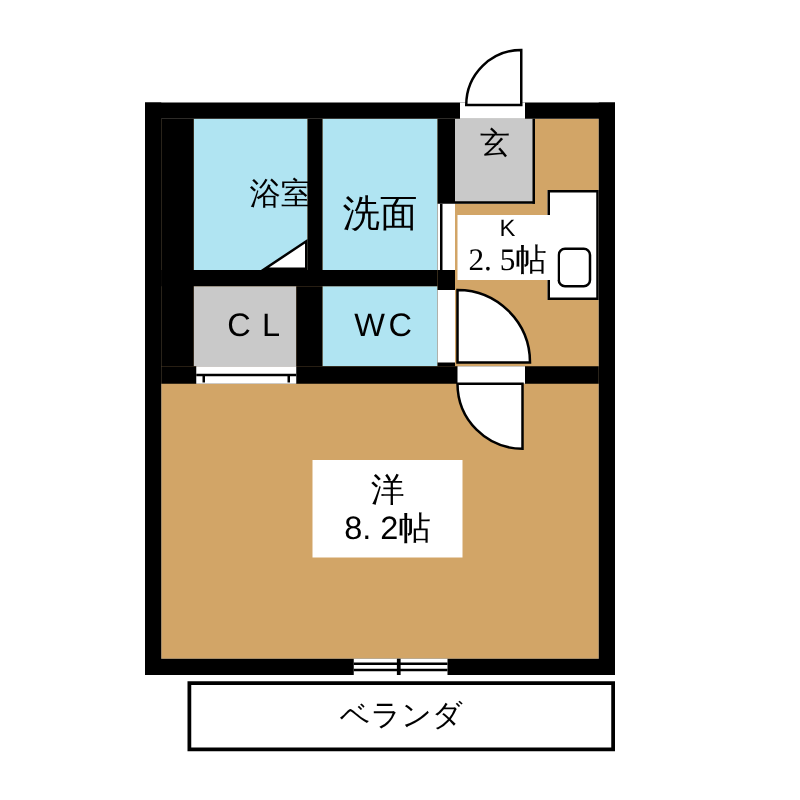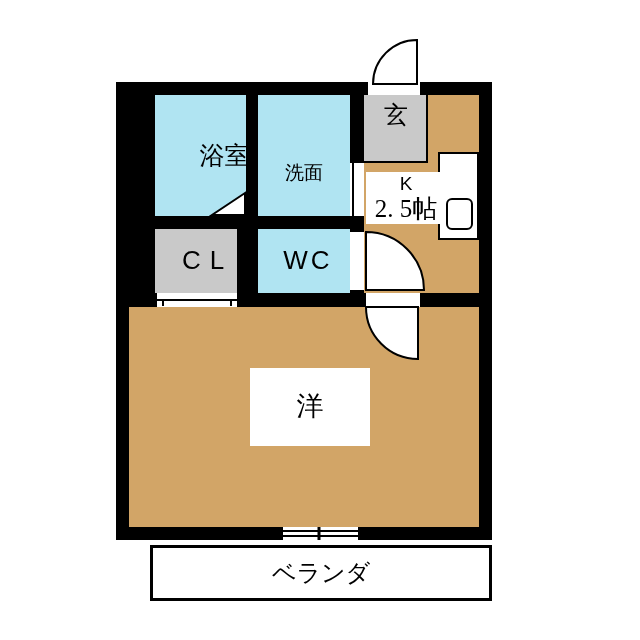--- a/index.html
+++ b/index.html
@@ -43,30 +43,31 @@
   <div class="abs open" style="left:350px;top:163px;width:14px;height:53px;"></div>
   <div class="abs open" style="left:350px;top:232px;width:14px;height:58px;"></div>
   <div class="abs open" style="left:157px;top:293px;width:80px;height:14px;"></div>
   <div class="abs open" style="left:366px;top:293px;width:54px;height:14px;"></div>
   <div class="abs open" style="left:283px;top:527px;width:75px;height:13px;"></div>
 
   <div class="abs bordered" style="left:438px;top:152px;width:41px;height:88px;"></div>
   <div class="abs bordered" style="left:446px;top:198px;width:27px;height:32px;border-radius:6px;"></div>
 
   <div class="abs label" style="left:155px;top:95px;width:91px;height:121px;font-size:25px;margin-left:24px;">浴室</div>
-  <div class="abs label" style="left:258px;top:95px;width:92px;height:155px;font-size:19px;">洗面</div>
+  <div class="abs label" style="left:258px;top:95px;width:92px;height:155px;font-size:30px;">洗面</div>
   <div class="abs label" style="left:364px;top:99px;width:64px;height:32px;font-size:24px;">玄</div>
   <div class="abs labelbox" style="left:366px;top:172px;width:80px;height:52px;">
     <span style="font-size:19px;">K</span>
     <span style="font-size:25px;font-family:Liberation Serif, serif;">2. 5帖</span>
   </div>
   <div class="abs label" style="left:168px;top:229px;width:70px;height:64px;font-size:26px;letter-spacing:9px;text-indent:9px;">CL</div>
   <div class="abs label" style="left:258px;top:229px;width:100px;height:64px;font-size:26px;letter-spacing:3px;">WC</div>
   <div class="abs labelbox" style="left:250px;top:368px;width:120px;height:78px;">
     <span style="font-size:27px;">洋</span>
+    <span style="font-size:26px;">8. 2帖</span>
   </div>
 
   <svg width="640" height="640" viewBox="0 0 640 640">
     <path d="M417,40 A44,44 0 0 0 373,84 L417,84 Z" fill="#ffffff" stroke="#000000" stroke-width="2"></path>
     <path d="M366,232 A58,58 0 0 1 424,290 L366,290 Z" fill="#ffffff" stroke="#000000" stroke-width="2"></path>
     <path d="M418,359 A52,52 0 0 1 366,307 L418,307 Z" fill="#ffffff" stroke="#000000" stroke-width="2"></path>
     <path d="M245,193 L245,215 L212,215 Z" fill="#ffffff" stroke="#000000" stroke-width="2"></path>
     <path d="M353,163 L353,216" fill="none" stroke="#000000" stroke-width="2"></path>
     <path d="M157,300 L237,300 M163,300 L163,306 M231,300 L231,306" fill="none" stroke="#000000" stroke-width="2"></path>
     <path d="M283,531 L358,531 M283,536 L358,536" fill="none" stroke="#000000" stroke-width="2"></path>

